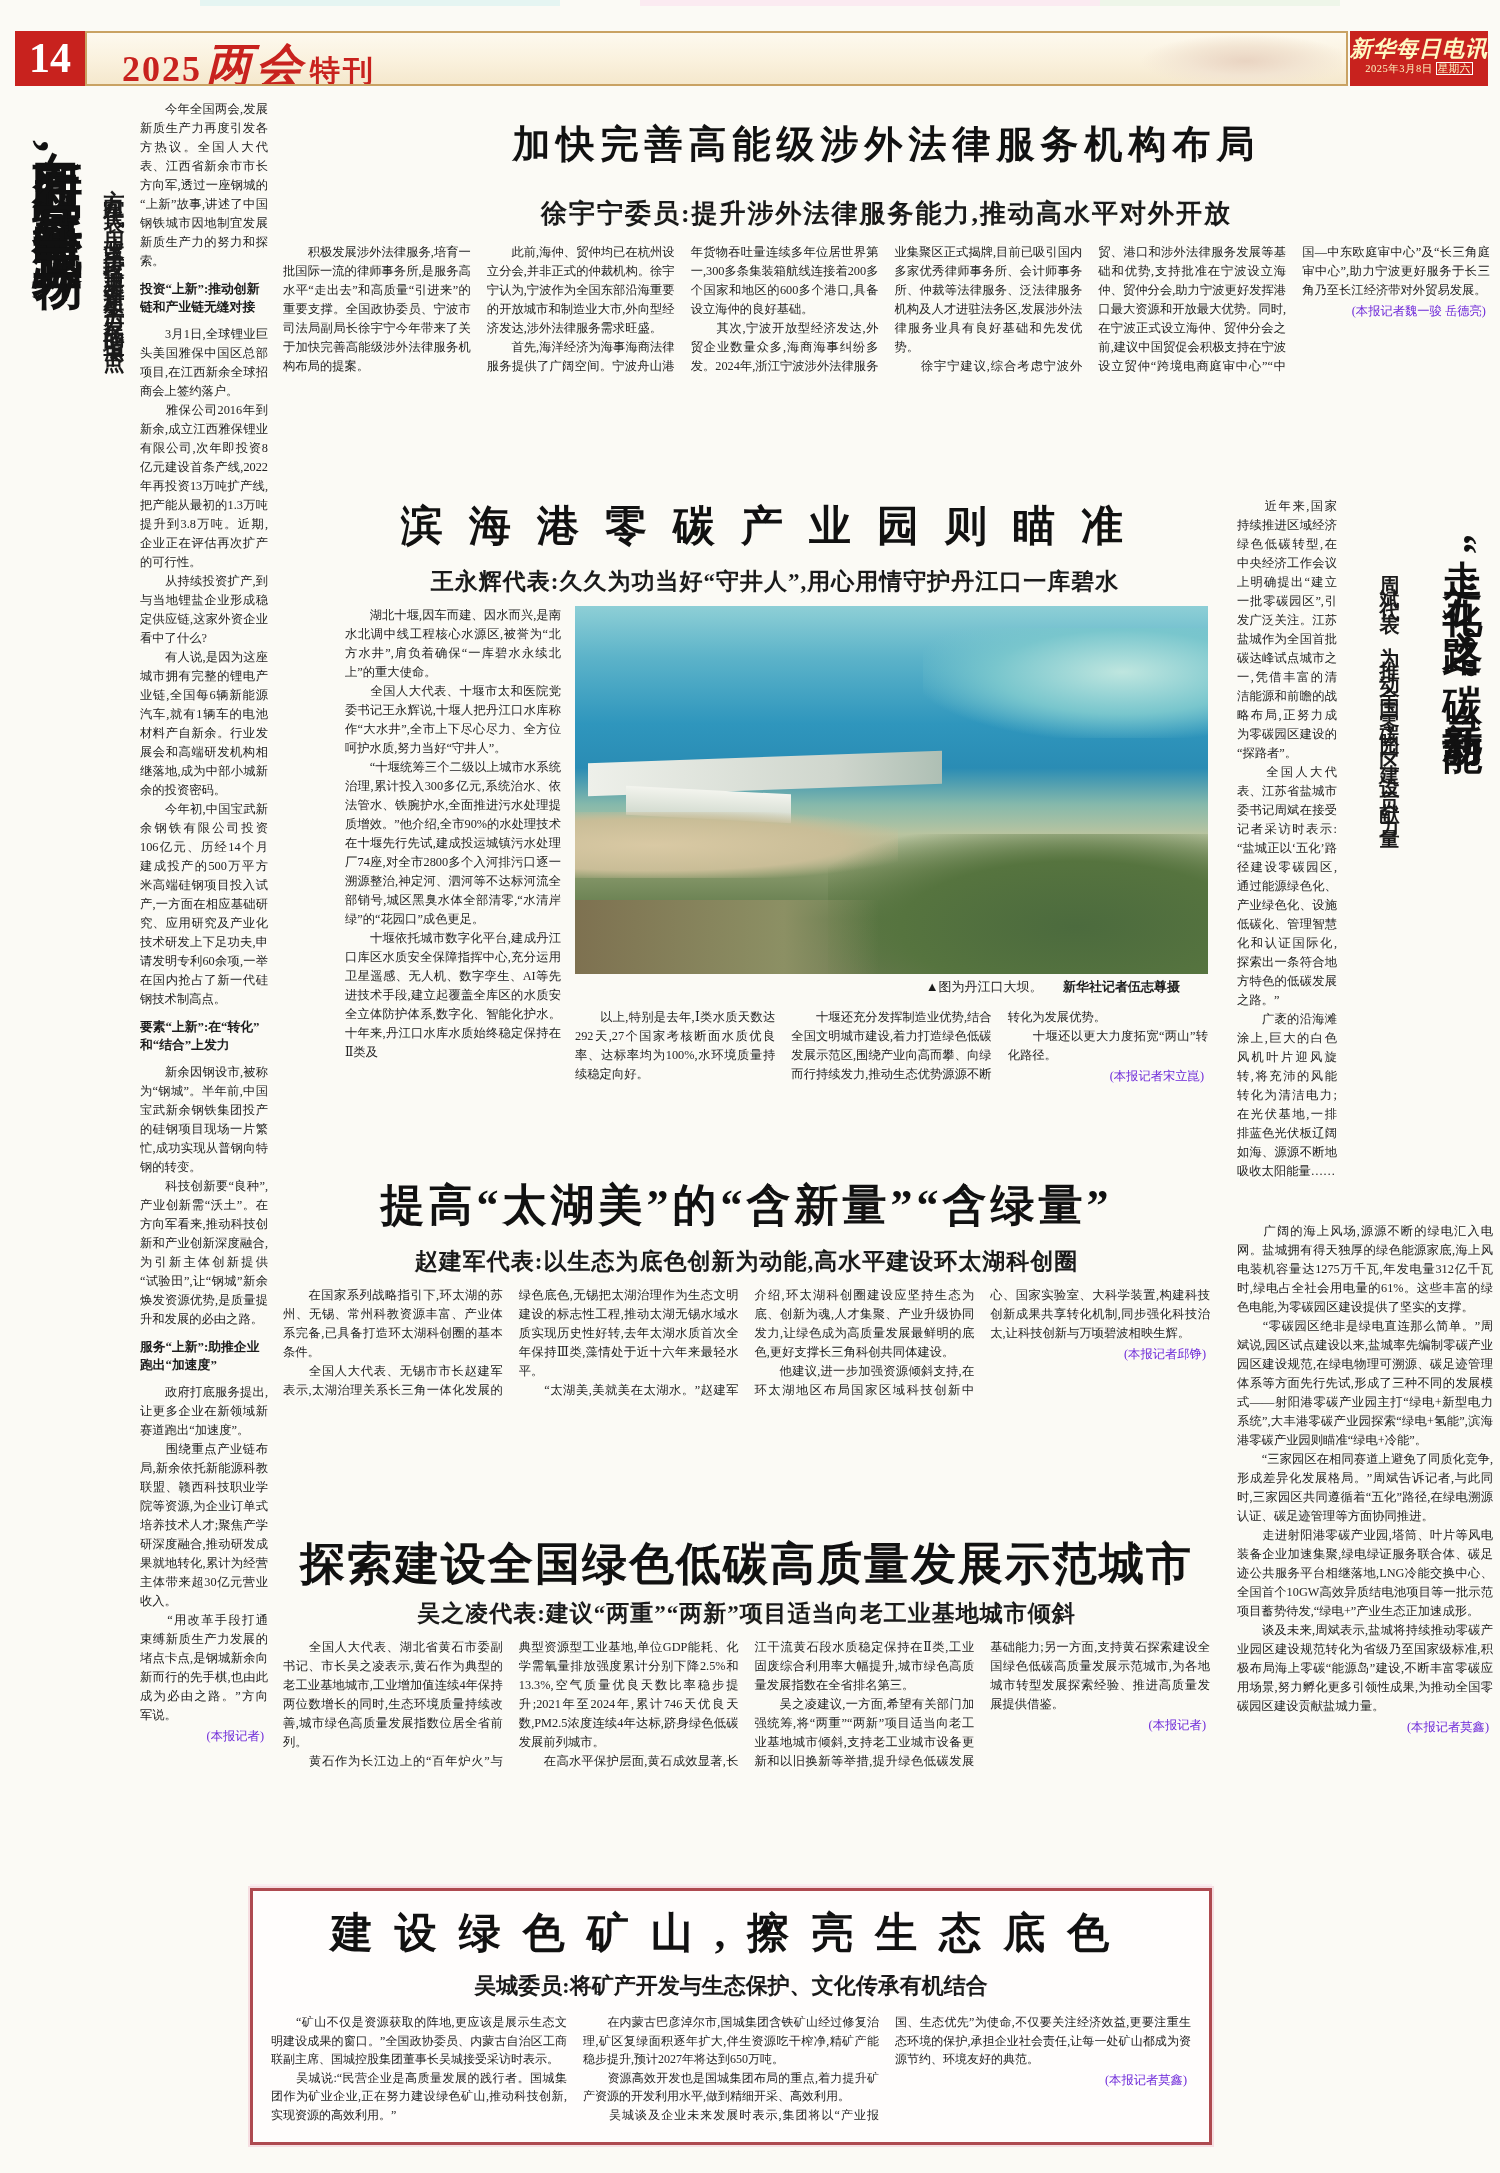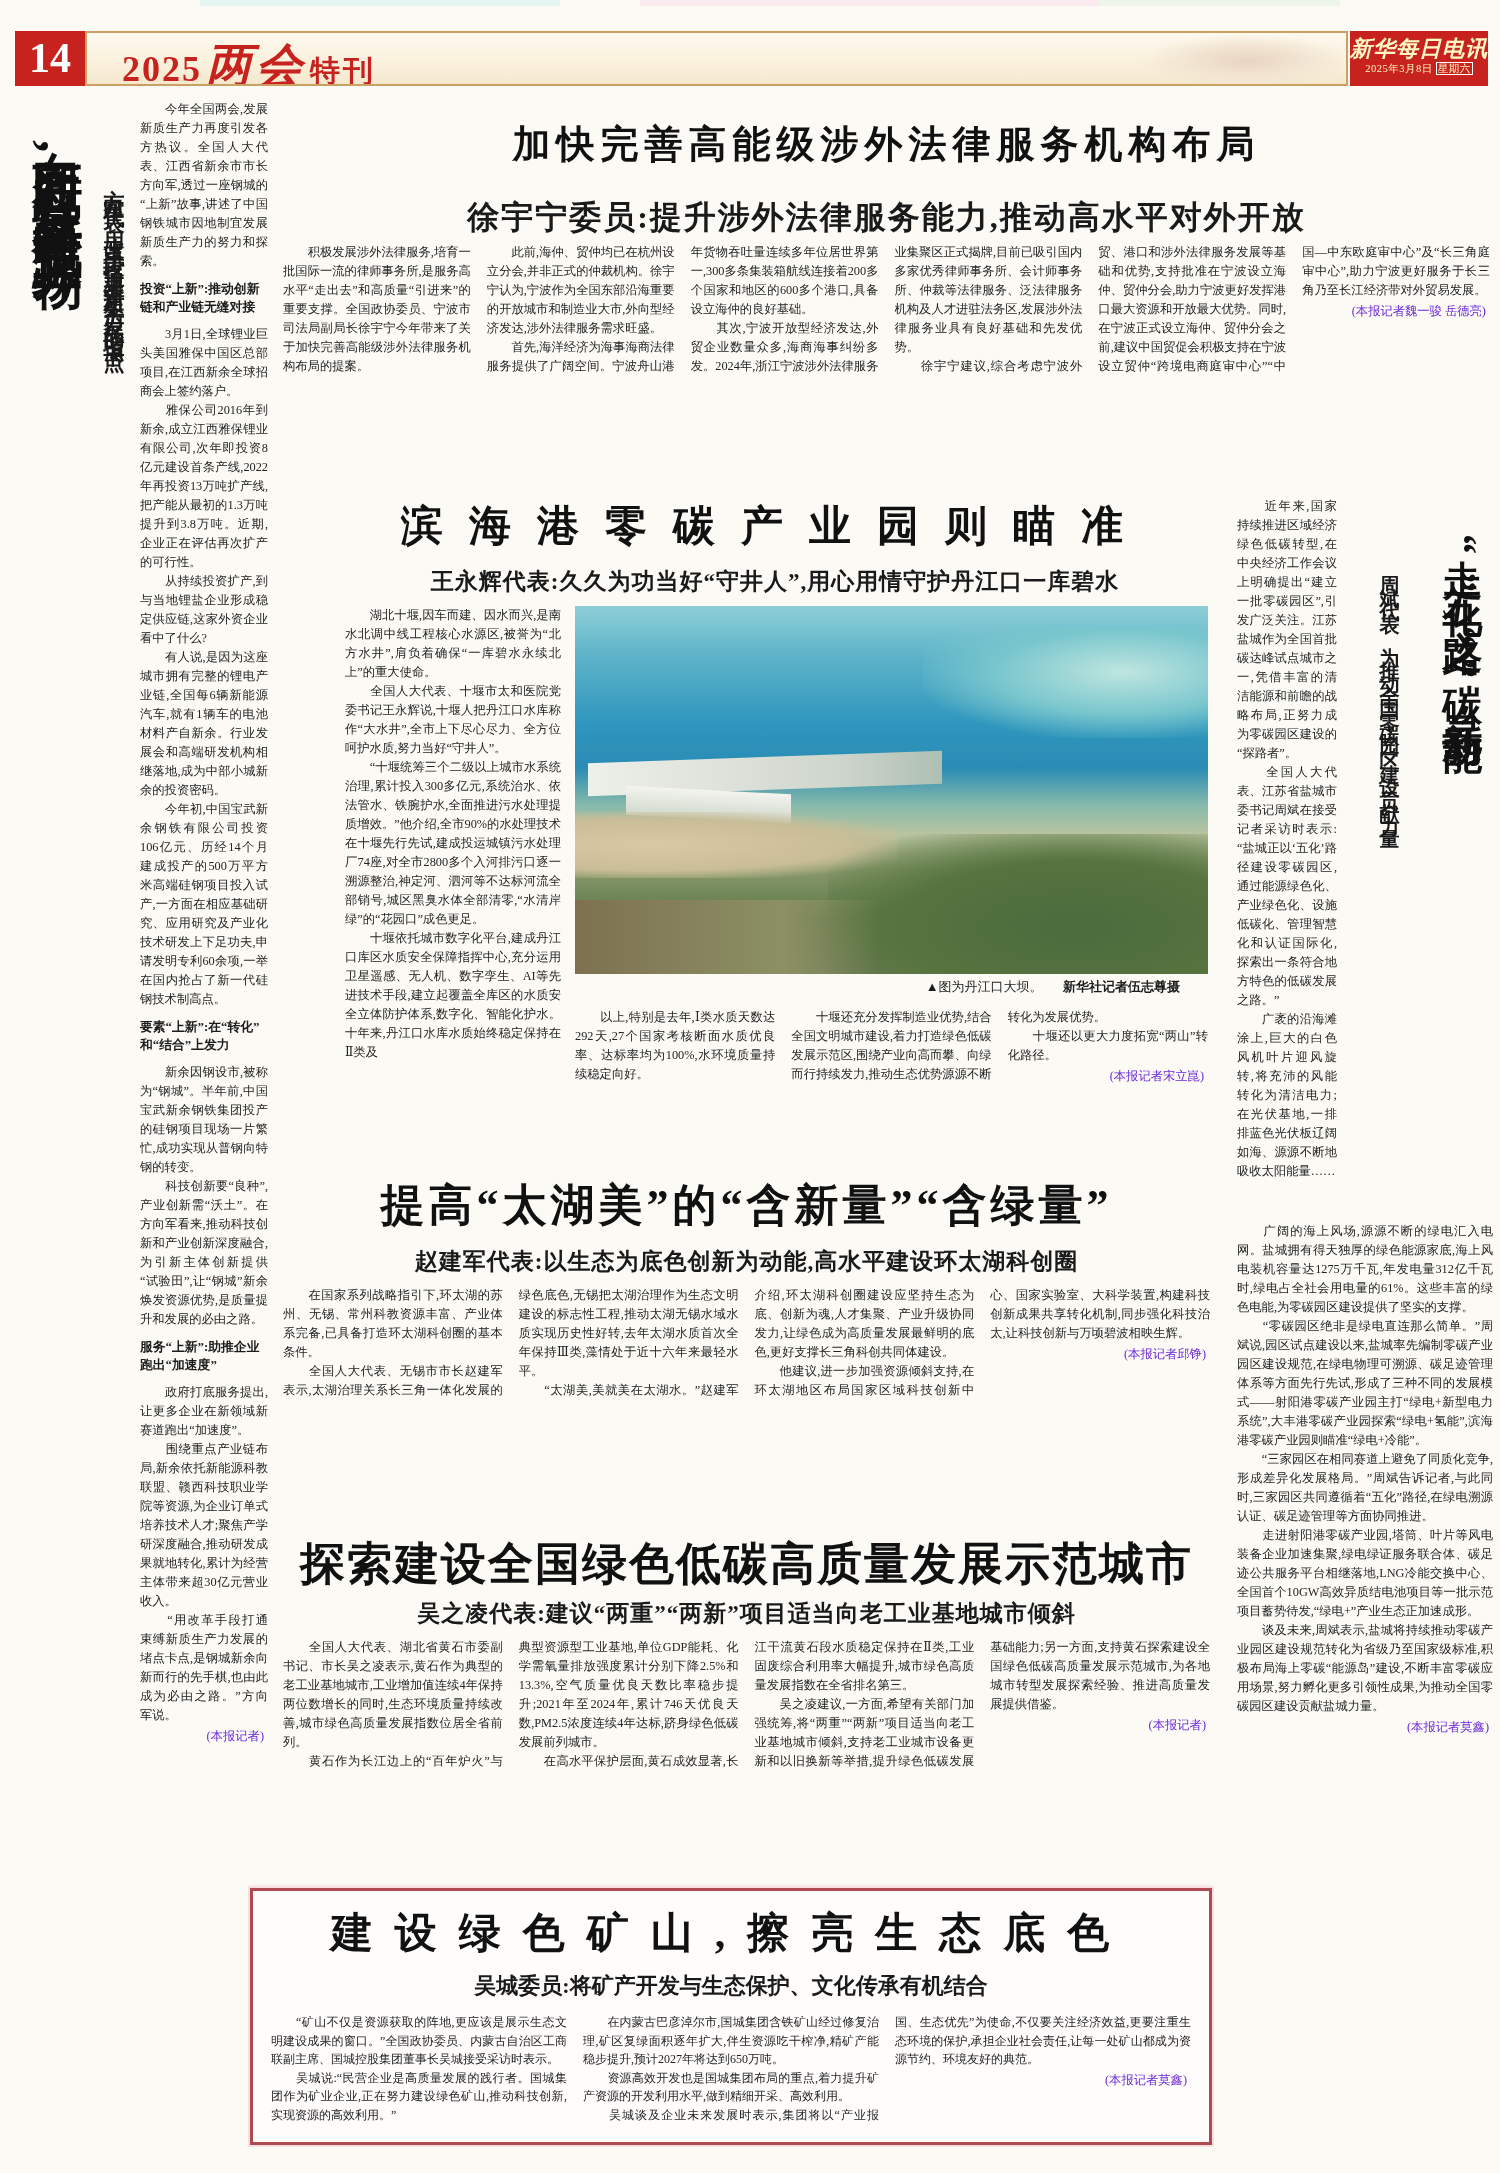--- a/index.html
+++ b/index.html
@@ -71,21 +71,21 @@
   <div class="bodytxt">　　新余因钢设市,被称为“钢城”。半年前,中国宝武新余钢铁集团投产的硅钢项目现场一片繁忙,成功实现从普钢向特钢的转变。
 　　科技创新要“良种”,产业创新需“沃土”。在方向军看来,推动科技创新和产业创新深度融合,为引新主体创新提供“试验田”,让“钢城”新余焕发资源优势,是质量提升和发展的必由之路。</div>
   <div class="subhead-bold">服务“上新”:助推企业跑出“加速度”</div>
   <div class="bodytxt">　　政府打底服务提出,让更多企业在新领域新赛道跑出“加速度”。
 　　围绕重点产业链布局,新余依托新能源科教联盟、赣西科技职业学院等资源,为企业订单式培养技术人才;聚焦产学研深度融合,推动研发成果就地转化,累计为经营主体带来超30亿元营业收入。
 　　“用改革手段打通束缚新质生产力发展的堵点卡点,是钢城新余向新而行的先手棋,也由此成为必由之路。”方向军说。</div>
   <div class="credit">(本报记者)</div>
 </div>
 
 <div class="abs center headline sans" style="left:283px;top:103px;width:1207px;font-size:38px;letter-spacing:6px;font-weight:900;margin-top:16px;">加快完善高能级涉外法律服务机构布局</div>
-<div class="abs center byline serif" style="left:283px;top:196px;width:1207px;font-size:32px;letter-spacing:2px;">徐宇宁委员:提升涉外法律服务能力,推动高水平对外开放</div>
+<div class="abs center byline serif" style="left:283px;top:196px;width:1207px;font-size:26px;letter-spacing:2px;">徐宇宁委员:提升涉外法律服务能力,推动高水平对外开放</div>
 <div class="abs" style="left:283px;top:243px;width:1207px;height:240px;column-count:6;column-gap:16px;overflow:hidden;">
   <div class="bodytxt">　　积极发展涉外法律服务,培育一批国际一流的律师事务所,是服务高水平“走出去”和高质量“引进来”的重要支撑。全国政协委员、宁波市司法局副局长徐宇宁今年带来了关于加快完善高能级涉外法律服务机构布局的提案。
 　　此前,海仲、贸仲均已在杭州设立分会,并非正式的仲裁机构。徐宇宁认为,宁波作为全国东部沿海重要的开放城市和制造业大市,外向型经济发达,涉外法律服务需求旺盛。
 　　首先,海洋经济为海事海商法律服务提供了广阔空间。宁波舟山港年货物吞吐量连续多年位居世界第一,300多条集装箱航线连接着200多个国家和地区的600多个港口,具备设立海仲的良好基础。
 　　其次,宁波开放型经济发达,外贸企业数量众多,海商海事纠纷多发。2024年,浙江宁波涉外法律服务业集聚区正式揭牌,目前已吸引国内多家优秀律师事务所、会计师事务所、仲裁等法律服务、泛法律服务机构及人才进驻法务区,发展涉外法律服务业具有良好基础和先发优势。
 　　徐宇宁建议,综合考虑宁波外贸、港口和涉外法律服务发展等基础和优势,支持批准在宁波设立海仲、贸仲分会,助力宁波更好发挥港口最大资源和开放最大优势。同时,在宁波正式设立海仲、贸仲分会之前,建议中国贸促会积极支持在宁波设立贸仲“跨境电商庭审中心”“中国—中东欧庭审中心”及“长三角庭审中心”,助力宁波更好服务于长三角乃至长江经济带对外贸易发展。</div>
   <div class="credit">(本报记者魏一骏  岳德亮)</div>
 </div>
 
 <div class="abs center headline serif" style="left:340px;top:498px;width:870px;font-size:42px;letter-spacing:26px;">滨海港零碳产业园则瞄准</div>

